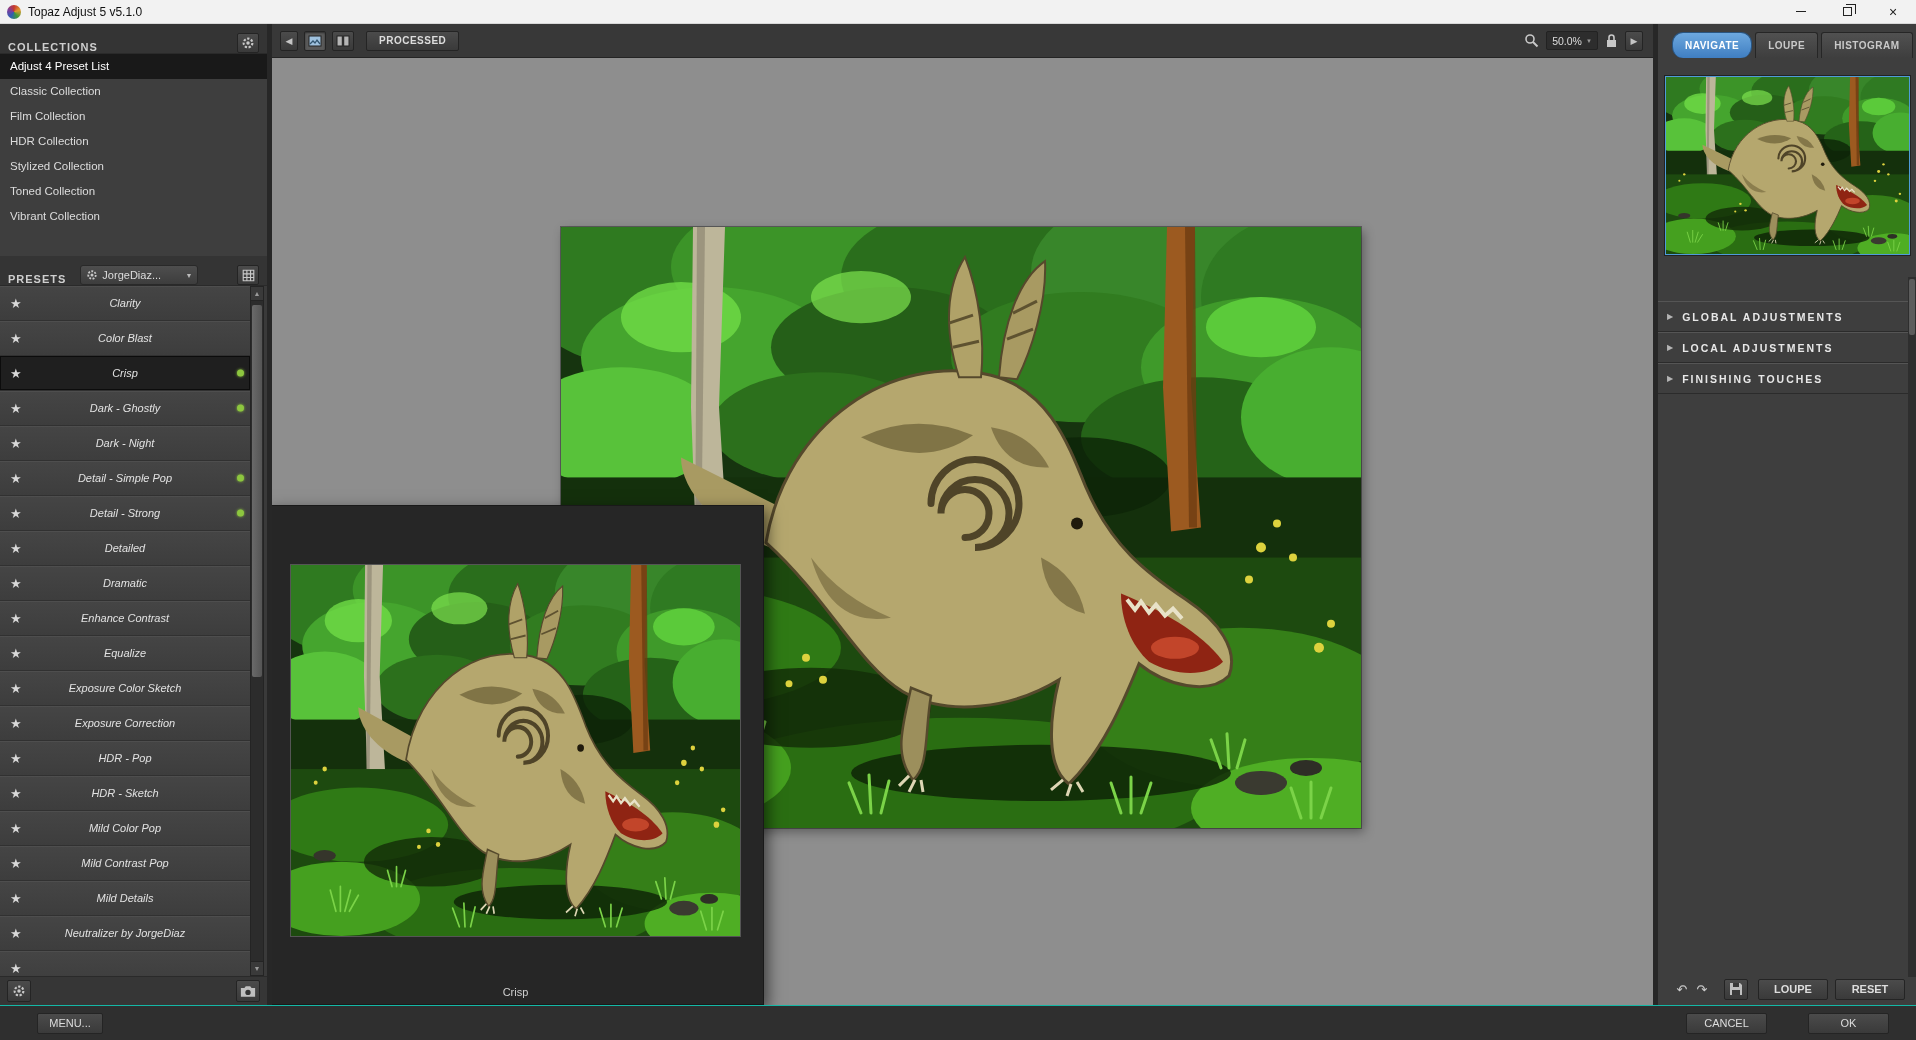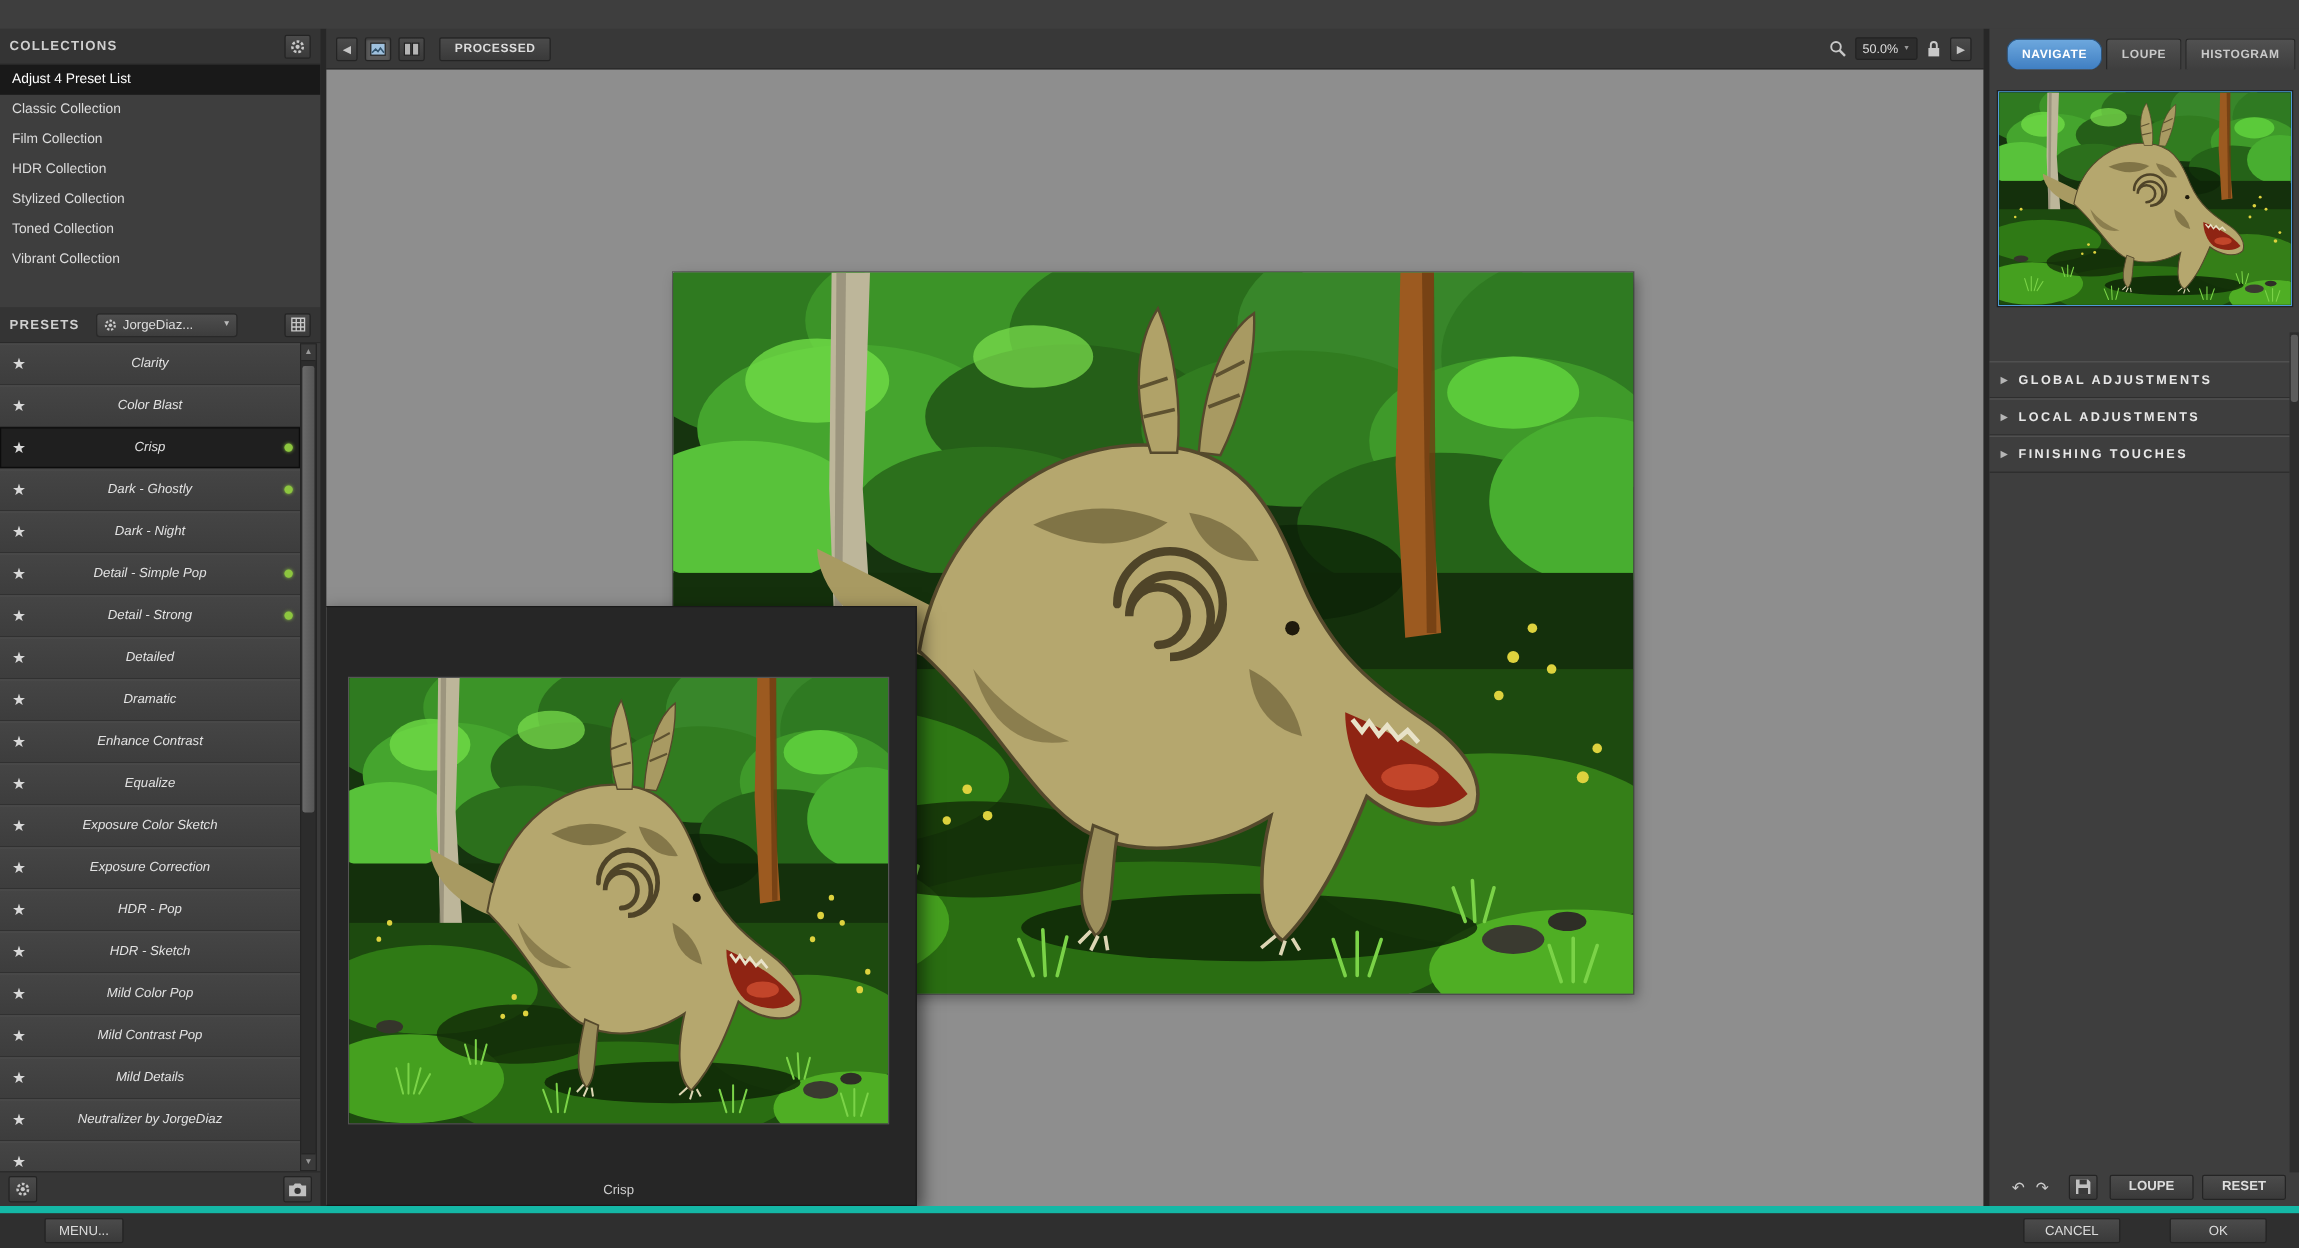--- a/index.html
+++ b/index.html
@@ -22,29 +22,29 @@
   .restore-glyph { width:9px; height:9px; border:1px solid #222; position:relative; background:#f2f2f2; }
   .restore-glyph::before { content:""; position:absolute; left:2px; top:-4px; width:9px; height:9px;
     border:1px solid #222; border-bottom:none; border-left:none; }
   
   .left-panel  { position:absolute; left:0;    top:24px; width:267px;  height:981px; background:#3e3e3e; }
   .splitter-l  { position:absolute; left:267px; top:24px; width:5px;   height:981px; background:#272727; }
   .center      { position:absolute; left:272px; top:24px; width:1381px; height:981px; }
   .splitter-r  { position:absolute; left:1653px;top:24px; width:5px;   height:981px; background:#272727; }
   .right-panel { position:absolute; left:1658px;top:24px; width:258px; height:981px; background:#3e3e3e; }
   .bottom-bar  { position:absolute; left:0; top:1005px; width:1916px; height:35px;
-    background:#2f2f2f; border-top:6px solid #14b8a6; display:flex; align-items:center; }
+    background:#2f2f2f; border-top:1px solid #14b8a6; display:flex; align-items:center; }
   
   .btn { background:linear-gradient(#4b4b4b,#3a3a3a); border:1px solid #242424; border-radius:2px;
     color:#ddd; font-size:11px; display:flex; align-items:center; justify-content:center; cursor:default; }
   .icon-btn { background:linear-gradient(#4b4b4b,#3a3a3a); border:1px solid #242424; border-radius:2px;
     display:flex; align-items:center; justify-content:center; cursor:default; }
   
   .panel-header { position:absolute; left:0; width:267px; height:30px; background:#343434;
-    border-bottom:1px solid #2a2a2a; display:flex; align-items:center; padding:0 8px;
+    border-bottom:1px solid #2a2a2a; display:flex; align-items:flex-end; padding:0 8px;
     color:#cfcfcf; font-size:11px; font-weight:bold; letter-spacing:1px; }
   .collections-header { top:0; }
   .collections-header .icon-btn { margin-left:auto; width:22px; height:20px; }
   .collections-list { position:absolute; left:0; top:30px; width:267px; }
   .collection-item { height:25px; line-height:25px; padding-left:10px; font-size:11.5px;
     color:#dcdcdc; cursor:default; }
   .collection-item.selected { background:#191919; color:#fff; }
   .presets-header { top:232px; }
   .filter-dropdown { margin-left:14px; width:118px; height:20px; background:linear-gradient(#4e4e4e,#3d3d3d);
     border:1px solid #292929; border-radius:3px; display:flex; align-items:center; gap:4px; padding:0 5px;
@@ -200,20 +200,35 @@
         <path d="M660,540 l-10,-28 M668,540 l-2,-34 M676,540 l8,-28"></path>
         <path d="M740,590 l-10,-30 M750,590 l0,-36 M760,590 l10,-30"></path>
         <path d="M180,520 l-8,-26 M188,520 l0,-32 M196,520 l8,-26"></path>
       </g>
     </g>
   </defs>
 </svg>
 
 <div class="app">
 
+  <div class="titlebar">
+    <span class="app-logo"></span>
+    <span class="win-title">Topaz Adjust 5 v5.1.0</span>
+    <div class="win-controls">
+      <div class="win-btn">
+          <span class="min-bar"></span>
+        </div>
+      <div class="win-btn">
+          <span class="restore-glyph"></span>
+        </div>
+      <div class="win-btn">
+          <span>×</span>
+        </div>
+    </div>
+  </div>
 
   <div class="left-panel">
     <div class="panel-header collections-header">
       <span>COLLECTIONS</span>
       <span class="icon-btn">
         <svg class="icon" width="14" height="14" viewBox="0 0 16 16">
             <circle cx="8" cy="8" r="5" fill="none" stroke="#c8c8c8" stroke-width="2.4" stroke-dasharray="2.6 1.8"></circle>
             <circle cx="8" cy="8" r="2" fill="#c8c8c8"></circle>
           </svg>
       </span>

